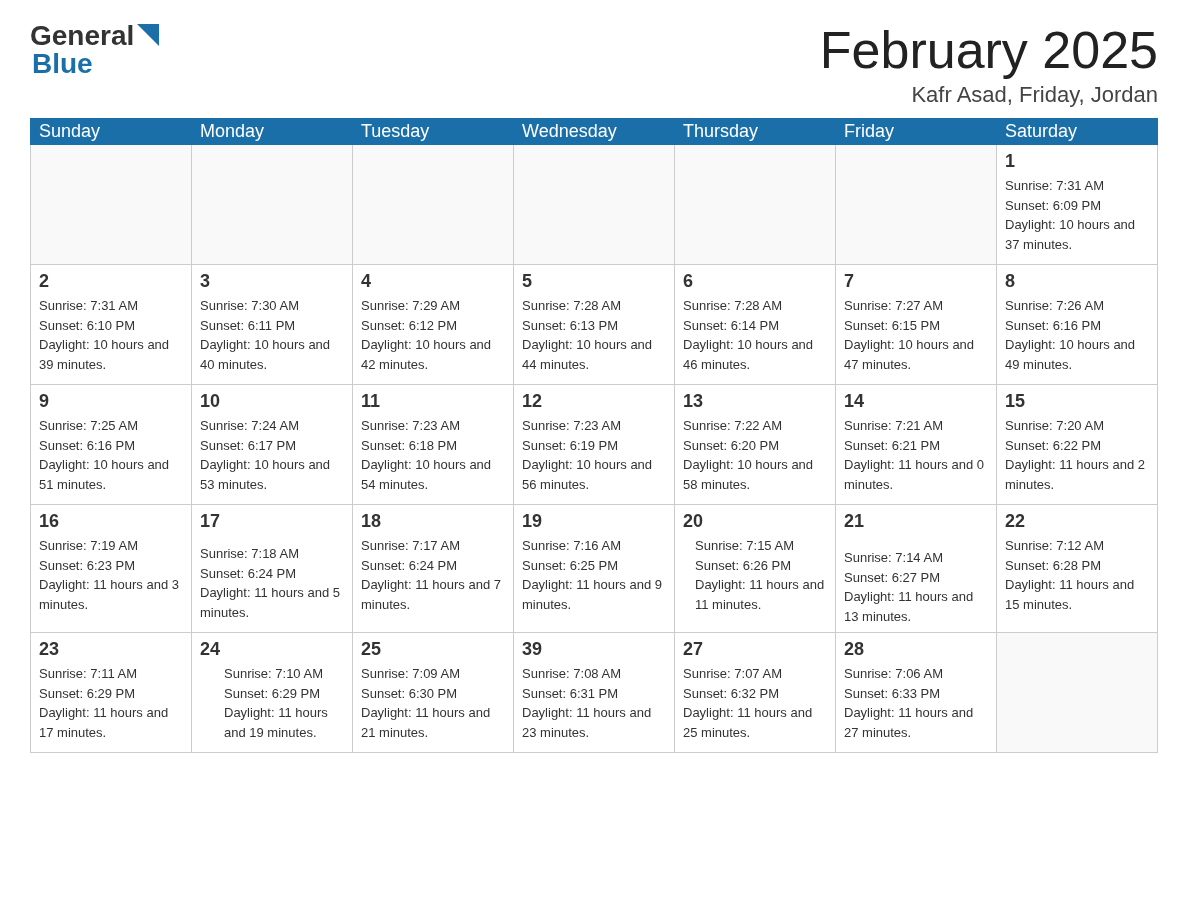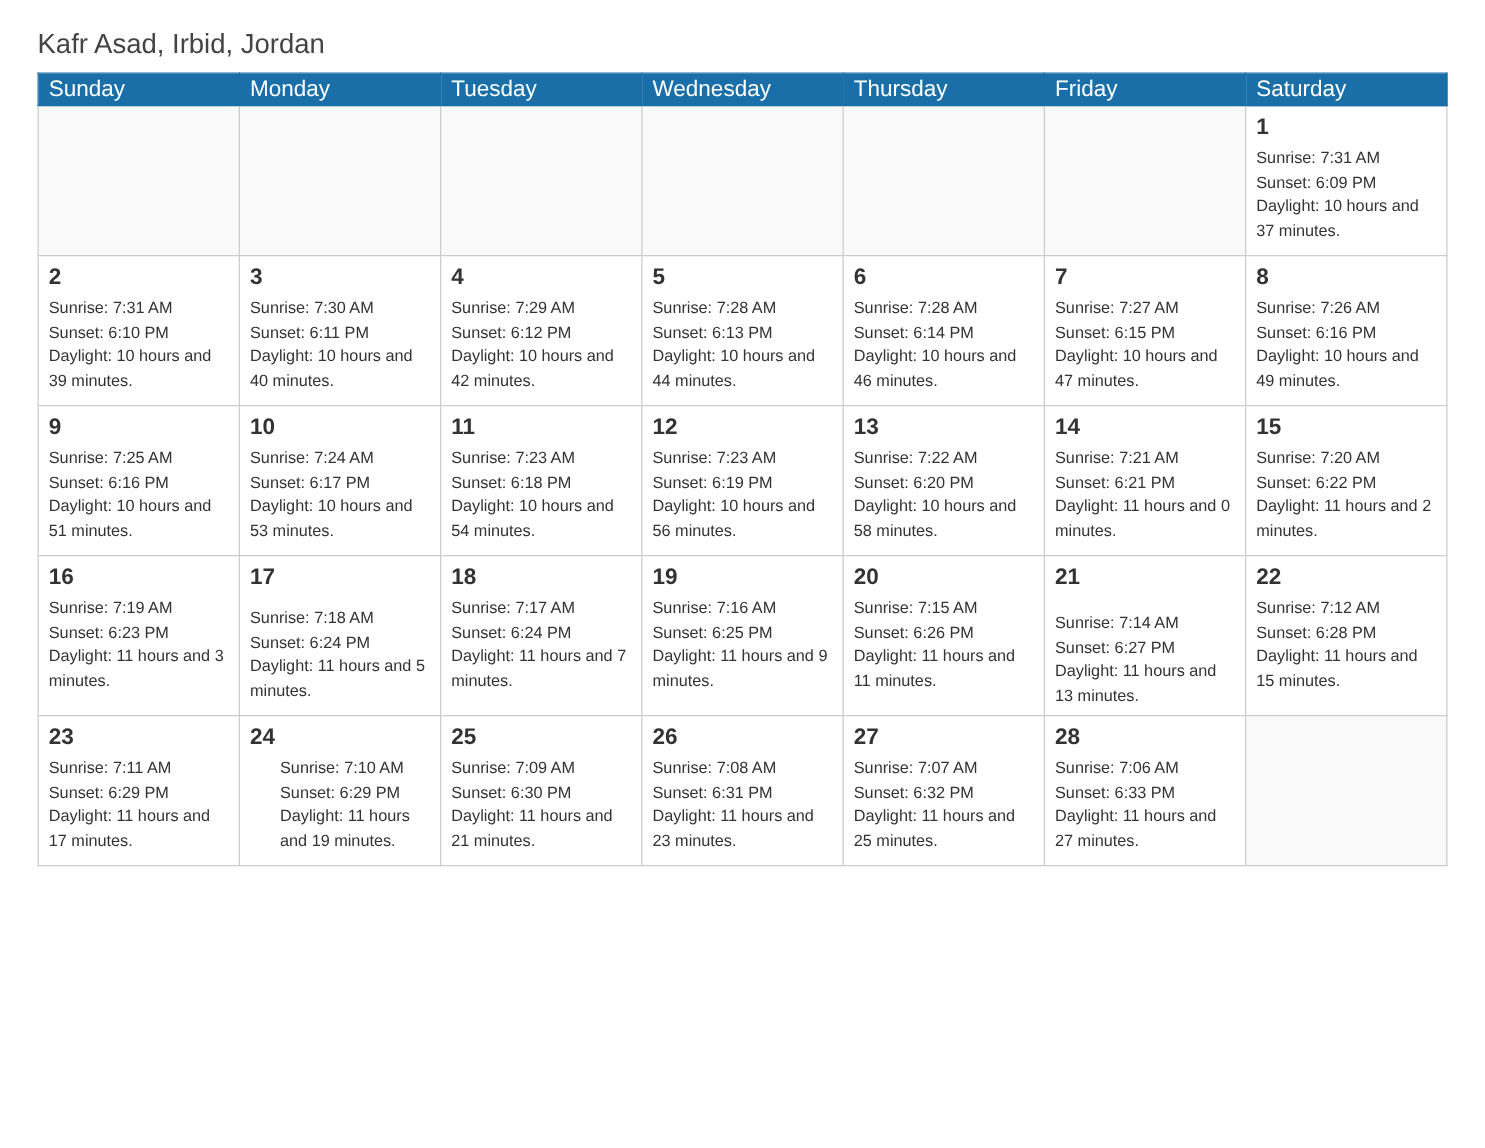--- a/index.html
+++ b/index.html
@@ -83,22 +83,36 @@
     .logo-general {
       color: #333;
       font-size: 28px;
       font-weight: bold;
     }
   </style>
 </head>
 <body>
 
 <div class="header">
+  <div class="logo">
+    <div class="logo-row1" style="display:flex;align-items:center;">
+      <span class="logo-general">General</span>
+      <span style="display:inline-block;margin-left:3px;margin-top:2px;">
+        <svg width="22" height="22" viewBox="0 0 22 22">
+            <polygon points="0,0 22,0 22,22" fill="#1a6fa8"></polygon>
+          </svg>
+      </span>
+    </div>
+    <div class="logo-row2">
+      <span style="font-size:28px;font-weight:bold;color:#1a6fa8;margin-left:2px;">Blue</span>
+    </div>
+  </div>
   <div class="title-area">
-    <div class="location">Kafr Asad, Irbid, Jordan</div>
+    <div class="month-title">February 2025</div>
+    <div class="location">Kafr Asad, Friday, Jordan</div>
   </div>
 </div>
 
 <table class="calendar">
   <thead>
     <tr>
       <th>Sunday</th>
       <th>Monday</th>
       <th>Tuesday</th>
       <th>Wednesday</th>
@@ -230,21 +244,21 @@
 Daylight: 11 hours and 7 minutes.</div>
         </td>
         <td>
           <span class="day-num">19</span>
           <div class="day-info" style="white-space: pre-line;">Sunrise: 7:16 AM
 Sunset: 6:25 PM
 Daylight: 11 hours and 9 minutes.</div>
         </td>
         <td>
           <span class="day-num">20</span>
-          <div class="day-info" style="white-space: pre-line;">Sunrise: 7:15 AM
+          <div class="day-info" style="white-space: pre-line; margin-left: 12px;">Sunrise: 7:15 AM
 Sunset: 6:26 PM
 Daylight: 11 hours and 11 minutes.</div>
         </td>
         <td>
           <span class="day-num">21</span>
           <div class="day-info" style="white-space: pre-line; margin-top: 16px;">Sunrise: 7:14 AM
 Sunset: 6:27 PM
 Daylight: 11 hours and 13 minutes.</div>
         </td>
         <td>
@@ -267,21 +281,21 @@
 Sunset: 6:29 PM
 Daylight: 11 hours and 19 minutes.</div>
         </td>
         <td>
           <span class="day-num">25</span>
           <div class="day-info" style="white-space: pre-line;">Sunrise: 7:09 AM
 Sunset: 6:30 PM
 Daylight: 11 hours and 21 minutes.</div>
         </td>
         <td>
-          <span class="day-num">26</span>
+          <span class="day-num">39</span>
           <div class="day-info" style="white-space: pre-line;">Sunrise: 7:08 AM
 Sunset: 6:31 PM
 Daylight: 11 hours and 23 minutes.</div>
         </td>
         <td>
           <span class="day-num">27</span>
           <div class="day-info" style="white-space: pre-line;">Sunrise: 7:07 AM
 Sunset: 6:32 PM
 Daylight: 11 hours and 25 minutes.</div>
         </td>

